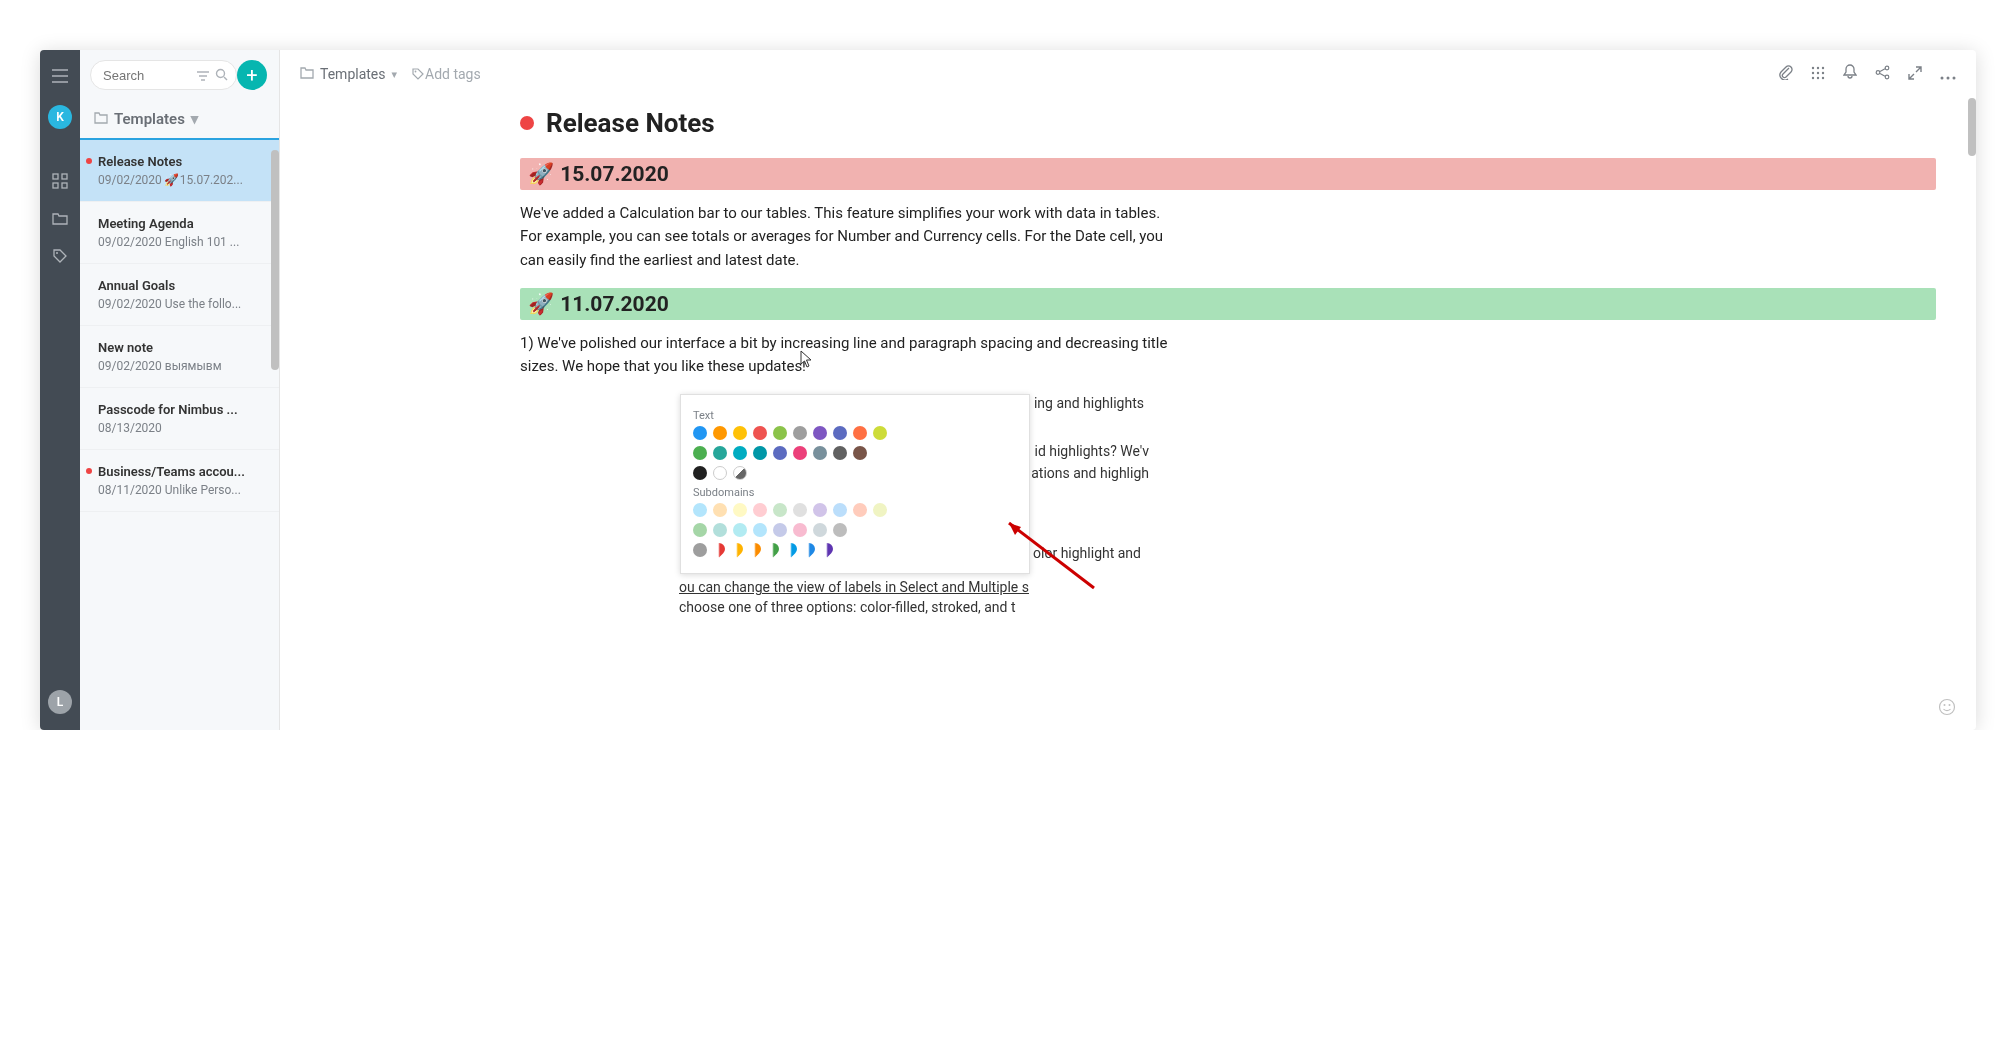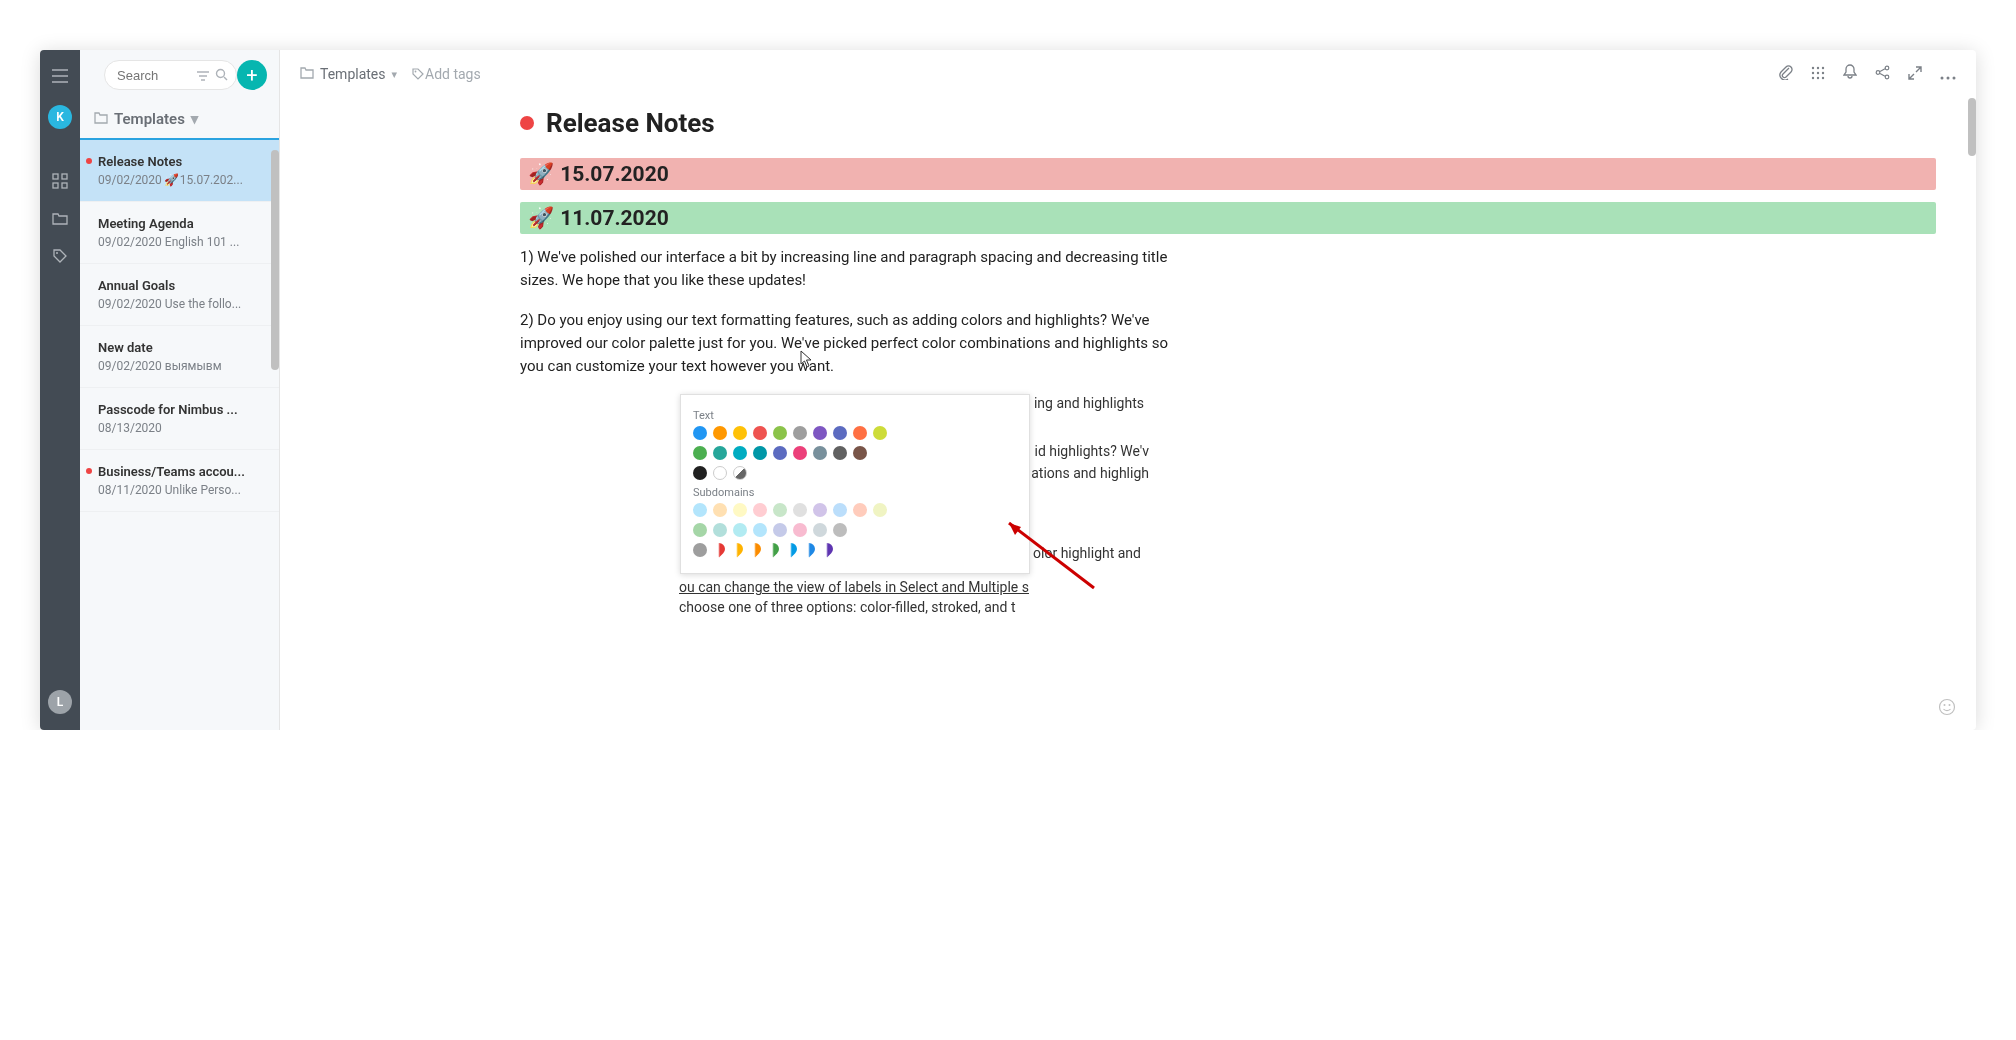--- a/index.html
+++ b/index.html
@@ -6,21 +6,21 @@
 body { font-family: -apple-system, BlinkMacSystemFont, "Segoe UI", Roboto, sans-serif; background: #fff; }
 .outer-wrap { padding: 50px 40px 0; }
 .app-frame { background: #fff; box-shadow: 0 2px 20px rgba(0,0,0,0.15); border-radius: 4px; overflow: hidden; height: 680px; display: flex; position: relative; }
 .rail { width: 40px; background: #434b54; display: flex; flex-direction: column; align-items: center; padding-top: 18px; gap: 18px; }
 .rail .hamburger { color: #aeb3b9; cursor: pointer; }
 .rail .avatar-k { width: 24px; height: 24px; border-radius: 50%; background: #2ab7e0; color: #fff; font-size: 12px; font-weight: 600; display: flex; align-items: center; justify-content: center; }
 .rail .rail-icon { color: #aeb3b9; cursor: pointer; }
 .rail .spacer { flex: 1; }
 .rail .avatar-l { width: 24px; height: 24px; border-radius: 50%; background: #9da3a9; color: #fff; font-size: 12px; font-weight: 600; display: flex; align-items: center; justify-content: center; margin-bottom: 16px; }
 .sidebar { width: 200px; background: #f6f8fa; display: flex; flex-direction: column; border-right: 1px solid #e5e5e5; position: relative; }
-.sidebar-top { display: flex; align-items: center; padding: 10px 12px 10px 24px; }
+.sidebar-top { display: flex; align-items: center; padding: 10px 12px 10px 10px; }
 .search-box { flex: 1; background: #fff; border: 1px solid #e5e5e5; border-radius: 16px; height: 30px; display: flex; align-items: center; padding: 0 8px 0 12px; gap: 6px; }
 .search-box input { border: none; outline: none; flex: 1; font-size: 13px; color: #333; width: 60px; }
 .search-box .filter-icon, .search-box .search-icon { color: #aeb3b9; }
 .add-btn { width: 30px; height: 30px; border-radius: 50%; background: #06b6b0; color: #fff; display: flex; align-items: center; justify-content: center; font-size: 20px; cursor: pointer; flex-shrink: 0; }
 .folder-header { padding: 10px 14px 10px 14px; display: flex; align-items: center; gap: 6px; color: #6a6f76; font-size: 15px; font-weight: 600; }
 .folder-header .folder-icon { color: #a3a9af; }
 .folder-header .chev { color: #a3a9af; }
 .note-list { flex: 1; overflow-y: auto; }
 .note-item { padding: 14px 14px 14px 18px; border-bottom: 1px solid #eef0f2; cursor: pointer; position: relative; }
 .note-item.selected { background: #c4e2f7; border-top: 2px solid #2aa3e0; }
@@ -128,21 +128,21 @@
           </div>
           <div class="note-item">
             <div class="title">Meeting Agenda</div>
             <div class="meta">09/02/2020 English 101 ...</div>
           </div>
           <div class="note-item">
             <div class="title">Annual Goals</div>
             <div class="meta">09/02/2020 Use the follo...</div>
           </div>
           <div class="note-item">
-            <div class="title">New date</div>
+            <div class="title">New note</div>
             <div class="meta">09/02/2020 выямывм</div>
           </div>
           <div class="note-item">
             <div class="title">Passcode for Nimbus ...</div>
             <div class="meta">08/13/2020</div>
           </div>
           <div class="note-item">
             <span class="dot"></span>
             <div class="title">Business/Teams accou...</div>
             <div class="meta">08/11/2020 Unlike Perso...</div>
@@ -207,27 +207,27 @@
     <div class="content">
       <div class="doc-title-row">
         <span class="red-dot"></span>
         <span class="doc-title">Release Notes</span>
       </div>
 
       <div class="date-block red">
         <span>🚀</span>
         <span>15.07.2020</span>
       </div>
+      <p class="para">We've added a Calculation bar to our tables. This feature simplifies your work with data in tables. For example, you can see totals or averages for Number and Currency cells. For the Date cell, you can easily find the earliest and latest date.</p>
 
       <div class="date-block green">
         <span>🚀</span>
         <span>11.07.2020</span>
       </div>
       <p class="para">1) We've polished our interface a bit by increasing line and paragraph spacing and decreasing title sizes. We hope that you like these updates!</p>
-      <p class="para">2) Do you enjoy using our text formatting features, such as adding colors and highlights? We've improved our color palette just for you. We've picked perfect color combinations and highlights so you can customize your text however you want.</p>
 
       <div class="embedded-img">
         <span class="bg-text" style="right:-115px; top:0;">ing and highlights</span>
         <span class="bg-text" style="right:-120px; top:48px;">id highlights? We'v</span>
         <span class="bg-text" style="right:-120px; top:70px;">ations and highligh</span>
         <span class="bg-text" style="right:-112px; top:150px;">olor highlight and</span>
         <span class="bg-text" style="left:-2px; bottom:-22px;text-decoration:underline;">ou can change the view of labels in Select and Multiple s</span>
         <span class="bg-text" style="left:-2px; bottom:-42px;">choose one of three options: color-filled, stroked, and t</span>
 
         <div class="palette-label">Text</div>

